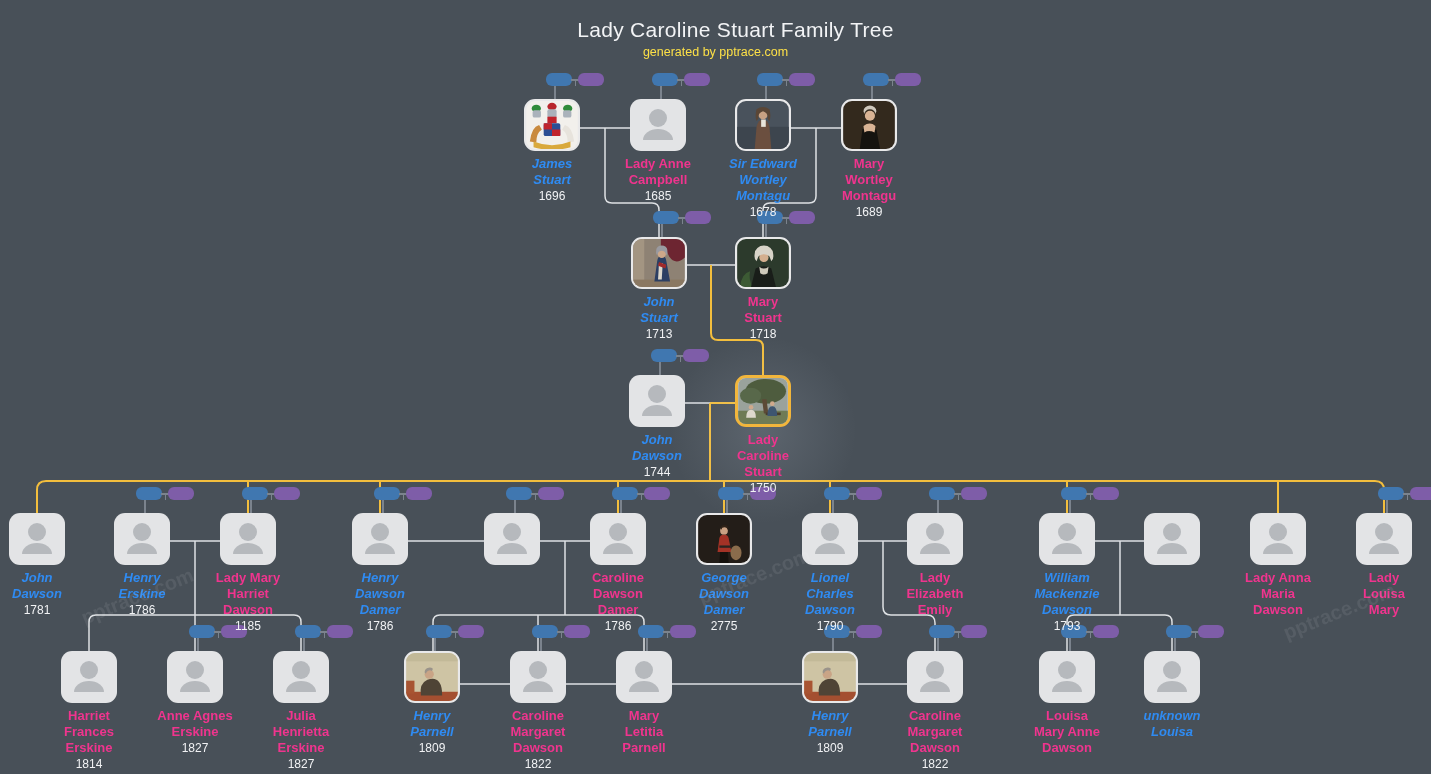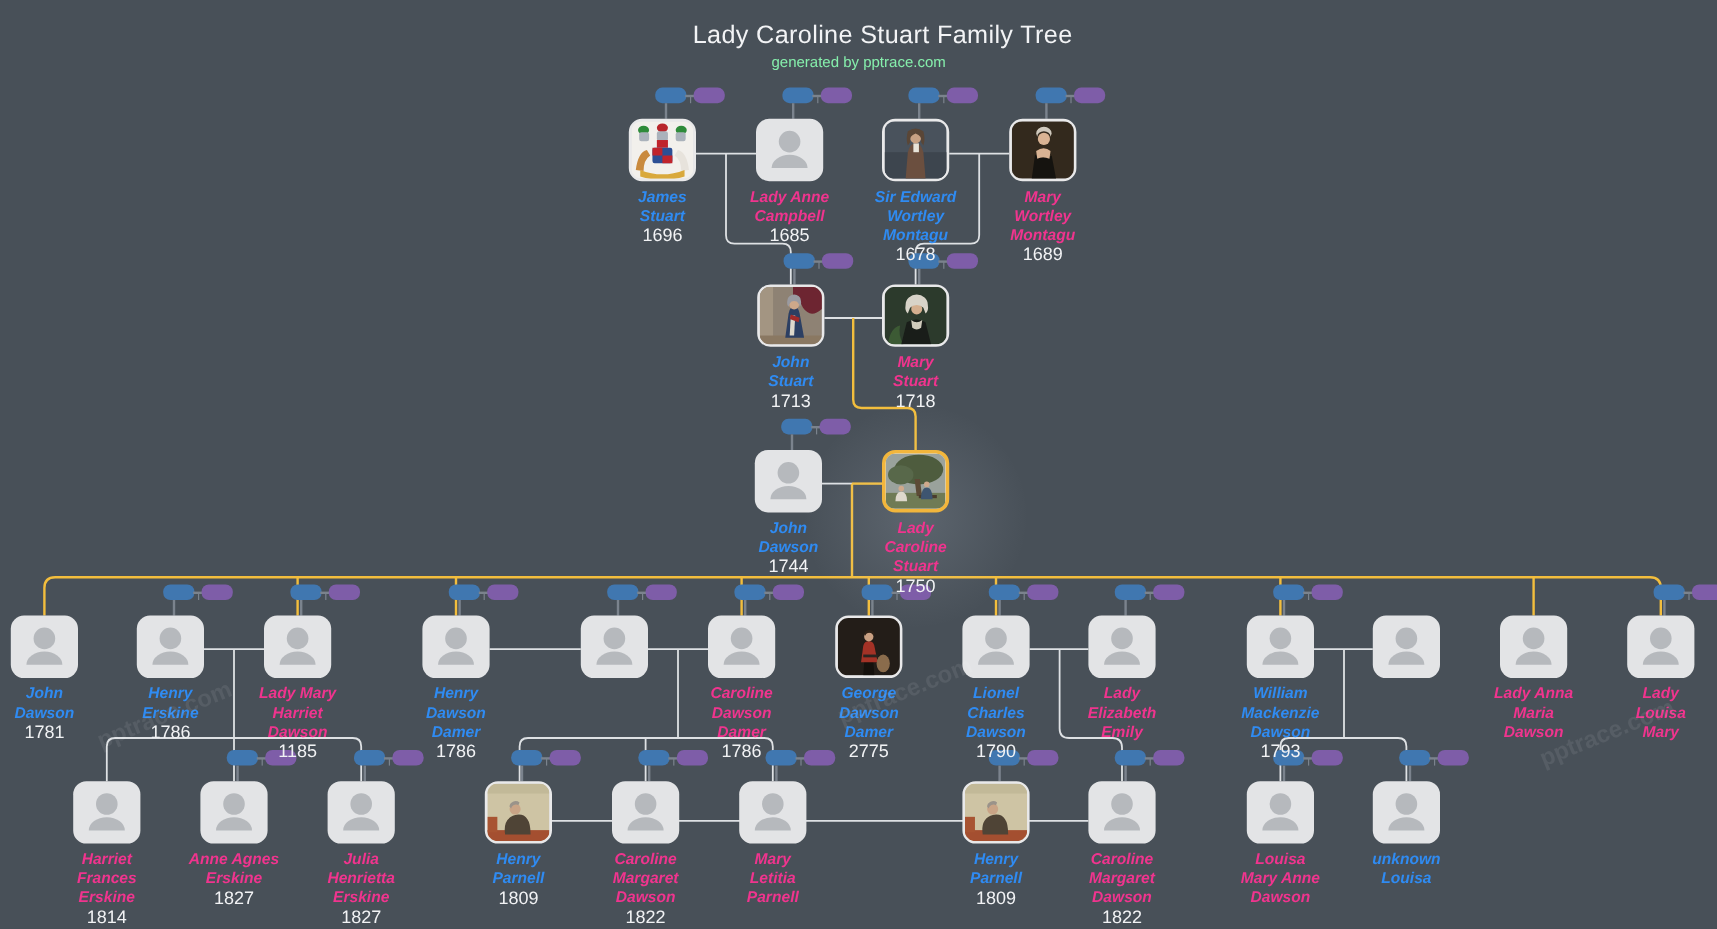--- a/index.html
+++ b/index.html
@@ -1,36 +1,36 @@
 <!DOCTYPE html>
 <html style="--bg: #485058; --card: #e3e4e6; --male: #2f8bf2; --female: #f0348e; --year: #f1f2f4; --highlight: #f2b63c; --lineage: #f3be3d; --line: #dee1e4; --pillf: #4077b0; --pillm: #7e5da8;"><head>
 <meta charset="utf-8">
 <style>
   html,body{margin:0;padding:0;background:#485058;overflow:hidden;}
   #canvas{position:relative;width:1431px;height:774px;background:var(--bg,#485058);
     font-family:"Liberation Sans","DejaVu Sans",sans-serif;overflow:hidden;}
   #title{position:absolute;top:18px;left:0;width:100%;text-align:center;
     color:#f2f3f5;font-size:21px;font-weight:400;letter-spacing:.3px;margin-left:20px;}
   #subtitle{position:absolute;top:45px;left:0;width:100%;text-align:center;
-    color:#86efac;font-size:12.5px;}
+    color:#fde047;font-size:12.5px;}
   #lines{position:absolute;left:0;top:0;z-index:0;}
   .wline{fill:none;stroke:var(--line,#dee1e4);stroke-width:1.5px;}
   .yline{fill:none;stroke:var(--lineage,#f3be3d);stroke-width:2px;}
   .person{position:absolute;width:100px;}
   .glow{position:absolute;z-index:0;width:200px;height:190px;border-radius:50%;
     background:radial-gradient(circle,rgba(200,210,225,.16),rgba(200,210,225,0) 68%);}
   .card{position:absolute;left:22px;top:0;width:56px;height:52px;border-radius:11px;
     background:var(--card,#e3e4e6);z-index:2;overflow:hidden;box-sizing:border-box;}
   .card.portrait{border:2px solid #e9e9ea;}
   .card.hl{border:3px solid var(--highlight,#f2b63c);}
   .card svg{display:block;width:100%;height:100%;}
   .label{position:absolute;top:57px;left:0;width:100px;text-align:center;z-index:3;}
   .pname{font-size:13px;font-weight:bold;line-height:16px;white-space:pre-line;}
-  .pname.m{color:var(--male,#2f8bf2);font-style:italic;} .pname.f{color:var(--female,#f0348e);font-style:italic;}
-  .pyear{font-size:15px;line-height:17px;color:var(--year,#f1f2f4);}
+  .pname.m{color:var(--male,#2f8bf2);font-style:italic;} .pname.f{color:var(--female,#f0348e);}
+  .pyear{font-size:12px;line-height:17px;color:var(--year,#f1f2f4);}
   .pills{position:absolute;left:44px;top:-26px;width:58px;height:26px;z-index:1;}
   .pill{position:absolute;top:0;width:26px;height:13px;border-radius:6px;display:block;}
   .pf{left:0;background:var(--pillf,#4077b0);}
   .pm{left:32px;background:var(--pillm,#7e5da8);}
   .pconn{position:absolute;left:25px;top:6px;width:8px;height:1.5px;background:#7b838d;}
   .pstub{position:absolute;left:28.5px;top:7px;width:1.5px;height:6px;background:#7b838d;}
   .pdrop{position:absolute;left:8px;top:13px;width:1.5px;height:13px;background:#7b838d;}
   .wm{position:absolute;color:rgba(255,255,255,.08);font-size:20px;font-weight:bold;
     transform:rotate(-22deg);z-index:4;pointer-events:none;}
 </style>

